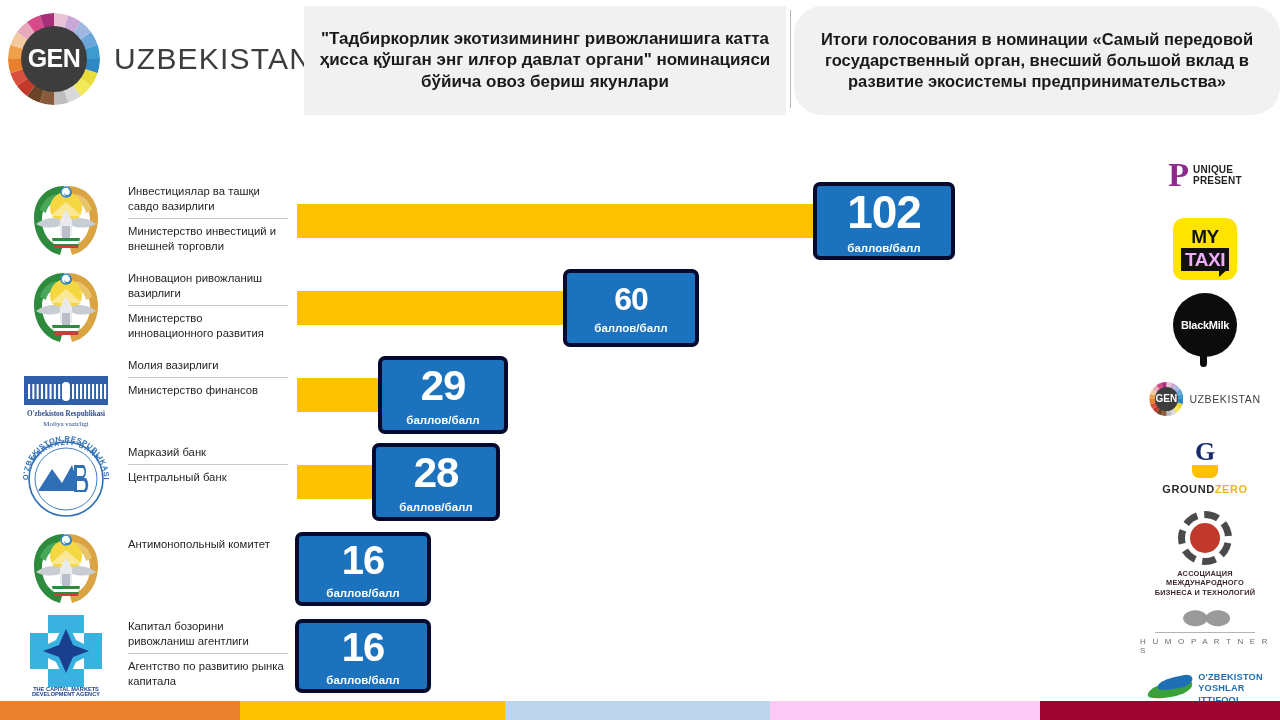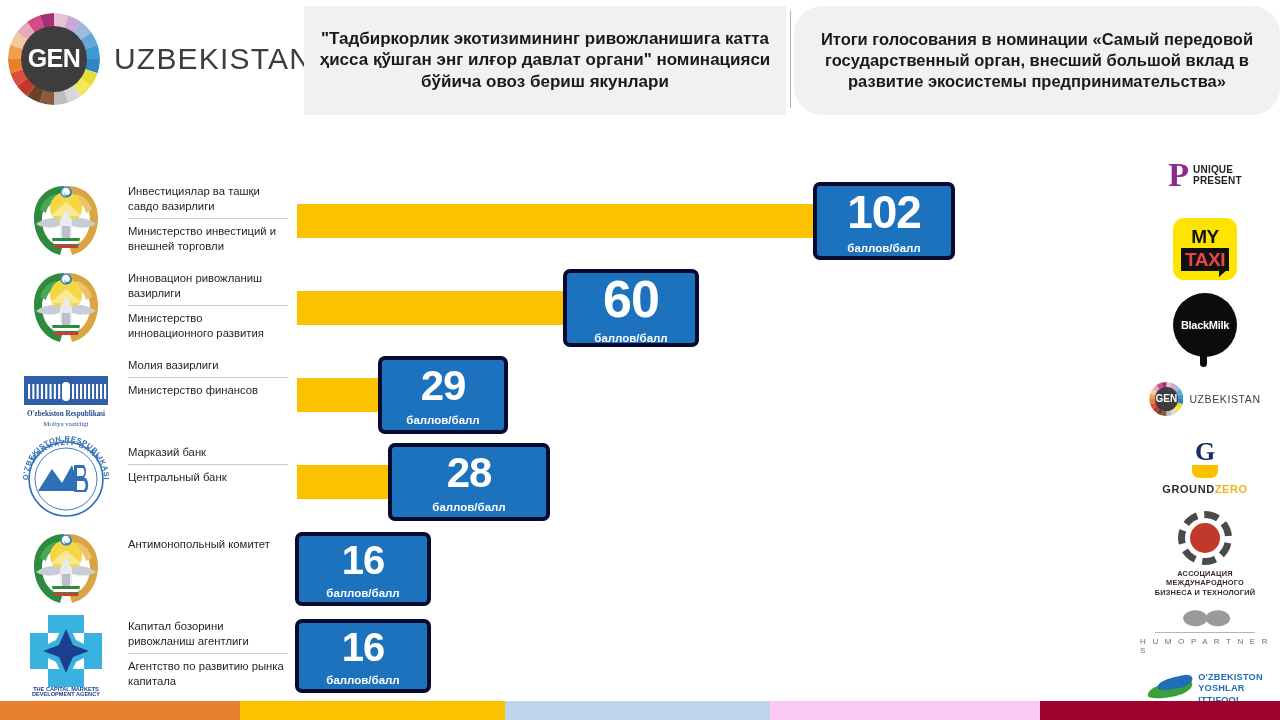--- a/index.html
+++ b/index.html
@@ -93,21 +93,21 @@
   .up-txt { font-size:10px; font-weight:700; color:#231f20; line-height:1.15; letter-spacing:0.2px; }
 
   
   .mt {
     width:64px; height:62px; background:#ffe400; border-radius:11px;
     display:flex; flex-direction:column; align-items:center; justify-content:center;
     position:relative;
   }
   .mt .l1 { font-size:19px; font-weight:700; color:#111; line-height:1; letter-spacing:-0.5px; }
   .mt .l2 {
-    font-size:19px; font-weight:700; color:#ef4444; background:#111;
+    font-size:19px; font-weight:700; color:#f0abfc; background:#111;
     line-height:1; padding:2px 4px; margin-top:2px; letter-spacing:-0.5px;
   }
   .mt .tail {
     position:absolute; right:8px; bottom:3px; width:0; height:0;
     border-left:10px solid #111; border-bottom:9px solid transparent;
   }
 
   
   .bm { position:relative; width:64px; height:72px; }
   .bm .dot { width:64px; height:64px; background:#0c0c0c; border-radius:50%;
@@ -271,21 +271,21 @@
       <path d="M38 73 L62 73 L61.5 76 L38.5 76 Z" fill="#cf3a3a"></path>
     </g>
   </svg>
       </div>
       <div class="labels">
         <div class="lbl-uz">Инновацион ривожланиш вазирлиги</div>
         <div class="lbl-ru">Министерство инновационного развития</div>
       </div>
       <div class="bar" style="width: 365px; top: 28px;"></div>
       <div class="score" style="width: 136px; height: 78px; left: 563px; top: 6px;">
-        <div class="num" style="font-size: 52px;">60</div>
+        <div class="num" style="font-size: 32px;">60</div>
         <div class="unit">баллов/балл</div>
       </div>
     </div>
     <div class="row" style="top: 220px;">
       <div class="crest">
         <svg class="crest-svg" width="100" height="92" viewBox="0 0 100 92">
     <rect x="8" y="30" width="84" height="5" fill="#2f5fa8"></rect>
     <rect x="8" y="35" width="84" height="20" fill="#2f5fa8"></rect>
     <g fill="#ffffff">
       <rect x="12" y="38" width="2.1" height="15"></rect>
@@ -341,21 +341,21 @@
     <path d="M22 58 L36 36 L46 50 L56 32 L64 58 Z" fill="#2f6fb5"></path>
     <path d="M58 32 h10 a11 11 0 0 1 0 13 h-10 z M58 45 h12 a12 12 0 0 1 0 14 h-12 z" fill="#2f6fb5"></path>
     <path d="M61 35 h6 a6 6 0 0 1 0 8 h-6 z M61 48 h7 a7 7 0 0 1 0 9 h-7 z" fill="#ffffff"></path>
   </svg>
       </div>
       <div class="labels">
         <div class="lbl-uz">Марказий банк</div>
         <div class="lbl-ru">Центральный банк</div>
       </div>
       <div class="bar" style="width: 170px; top: 28px;"></div>
-      <div class="score" style="width: 162px; height: 78px; left: 388px; top: 6px;">
+      <div class="score" style="width: 128px; height: 78px; left: 372px; top: 6px;">
         <div class="num" style="font-size: 42px;">28</div>
         <div class="unit">баллов/балл</div>
       </div>
     </div>
     <div class="row" style="top: 394px;">
       <div class="crest">
         <svg class="crest-svg" width="100" height="92" viewBox="0 0 100 92">
     <g>
       <path d="M50 10 C26 10 10 30 10 52 C10 70 26 84 50 84 C74 84 90 70 90 52 C90 30 74 10 50 10 Z" fill="#ffffff"></path>
       <path d="M18 46 C18 26 32 14 48 14 L48 22 C36 22 26 32 26 48 C26 62 34 72 46 76 L44 83 C28 79 18 64 18 46 Z" fill="#2e8b3d"></path>

